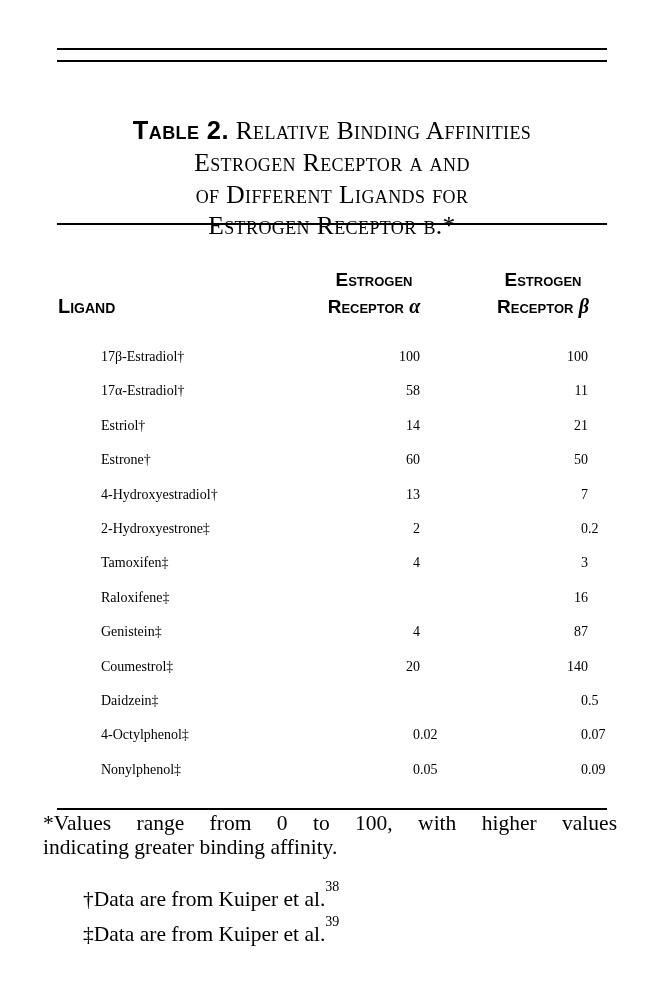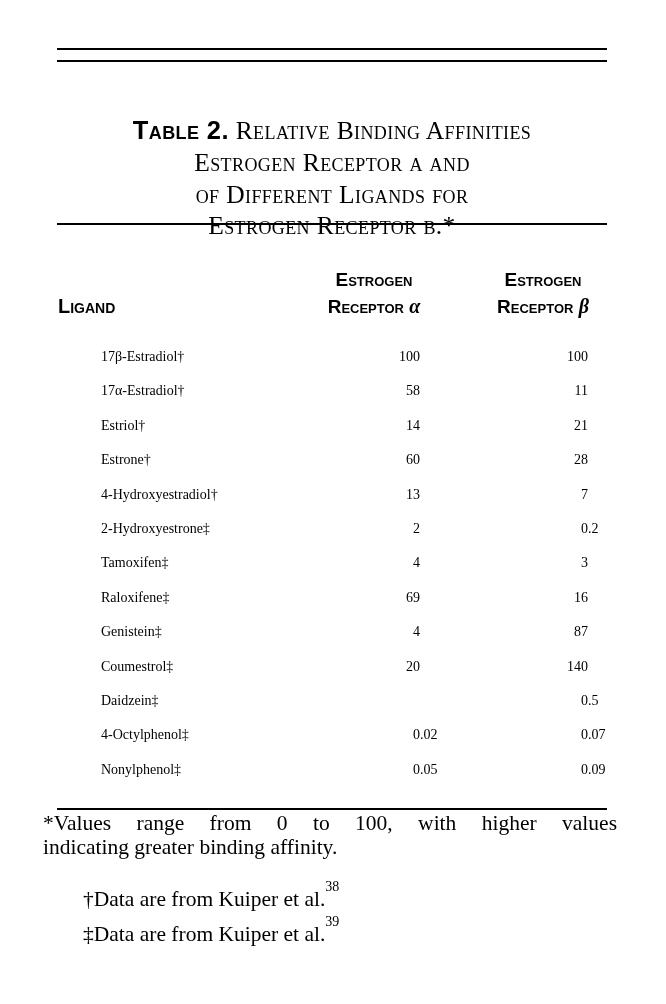--- a/index.html
+++ b/index.html
@@ -117,40 +117,39 @@
       <div class="num num-beta"><span class="ip">11</span><span class="fp"></span></div>
     </div>
     <div class="trow">
       <div class="cell-ligand">Estriol†</div>
       <div class="num num-alpha"><span class="ip">14</span><span class="fp"></span></div>
       <div class="num num-beta"><span class="ip">21</span><span class="fp"></span></div>
     </div>
     <div class="trow">
       <div class="cell-ligand">Estrone†</div>
       <div class="num num-alpha"><span class="ip">60</span><span class="fp"></span></div>
-      <div class="num num-beta"><span class="ip">28</span><span class="fp"></span></div>
+      <div class="num num-beta"><span class="ip">50</span><span class="fp"></span></div>
     </div>
     <div class="trow">
       <div class="cell-ligand">4-Hydroxyestradiol†</div>
       <div class="num num-alpha"><span class="ip">13</span><span class="fp"></span></div>
       <div class="num num-beta"><span class="ip">7</span><span class="fp"></span></div>
     </div>
     <div class="trow">
       <div class="cell-ligand">2-Hydroxyestrone‡</div>
       <div class="num num-alpha"><span class="ip">2</span><span class="fp"></span></div>
       <div class="num num-beta"><span class="ip">0</span><span class="fp">.2</span></div>
     </div>
     <div class="trow">
       <div class="cell-ligand">Tamoxifen‡</div>
       <div class="num num-alpha"><span class="ip">4</span><span class="fp"></span></div>
       <div class="num num-beta"><span class="ip">3</span><span class="fp"></span></div>
     </div>
     <div class="trow">
       <div class="cell-ligand">Raloxifene‡</div>
-      <div class="num num-alpha"><span class="ip">69</span><span class="fp"></span></div>
       <div class="num num-beta"><span class="ip">16</span><span class="fp"></span></div>
     </div>
     <div class="trow">
       <div class="cell-ligand">Genistein‡</div>
       <div class="num num-alpha"><span class="ip">4</span><span class="fp"></span></div>
       <div class="num num-beta"><span class="ip">87</span><span class="fp"></span></div>
     </div>
     <div class="trow">
       <div class="cell-ligand">Coumestrol‡</div>
       <div class="num num-alpha"><span class="ip">20</span><span class="fp"></span></div>

